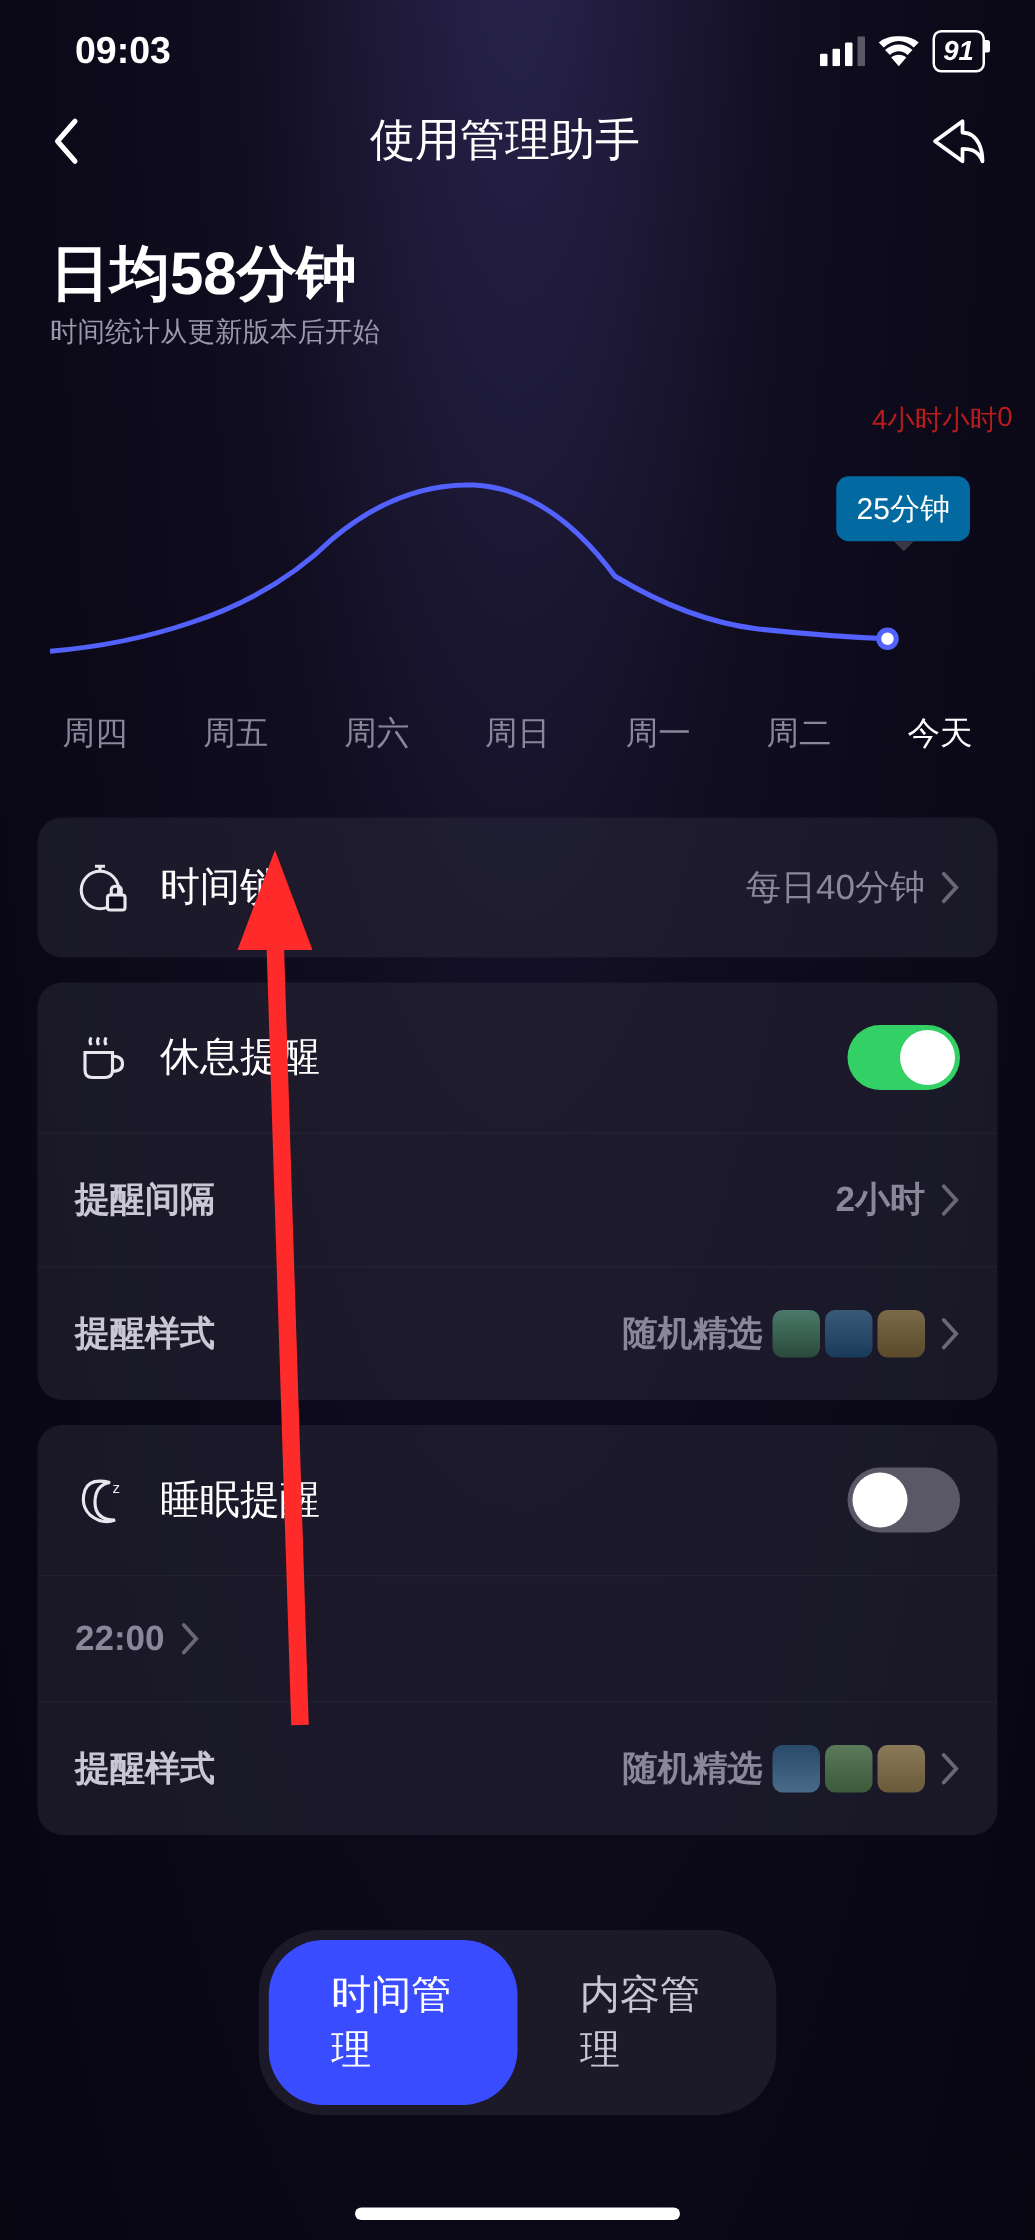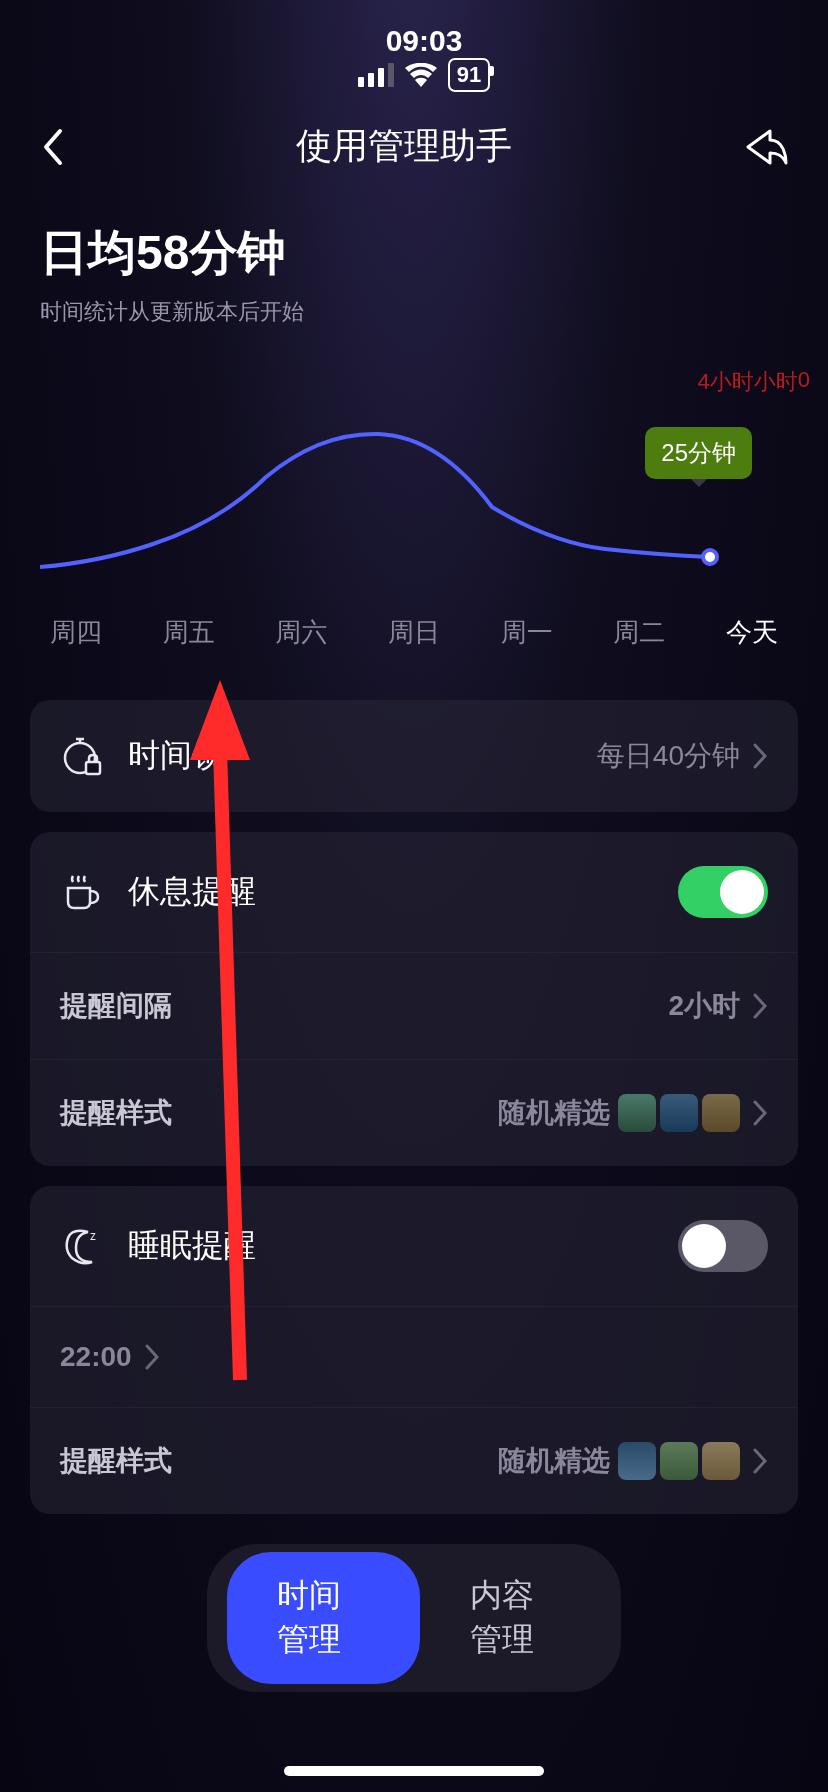--- a/index.html
+++ b/index.html
@@ -2,30 +2,30 @@
 <html><head>
 <meta charset="utf-8">
 <style>
 * { margin:0; padding:0; box-sizing:border-box; }
 body {
   width:828px; height:1792px;
   background:radial-gradient(ellipse at 50% -10%,#2b2550 0%,#0f0d1e 40%,#070512 100%);
   font-family:-apple-system,"PingFang SC","Helvetica Neue",sans-serif;
   color:#fff; overflow:hidden; position:relative;
 }
-.status-bar { display:flex; align-items:center; padding:24px 40px 0 60px; font-size:30px; font-weight:600;flex-direction:column; }
+.status-bar { display:flex; justify-content:space-between; align-items:center; padding:24px 40px 0 60px; font-size:30px; font-weight:600; }
 .status-icons { display:flex; align-items:center; gap:10px; }
 .nav-bar { display:flex; justify-content:space-between; align-items:center; padding:30px 40px 20px 40px; }
 .nav-title { font-size:36px; font-weight:500; flex:1; text-align:center; }
 .summary { padding:30px 40px 10px 40px; }
-.summary h1 { font-size:48px; font-weight:600; margin-bottom:12px; }
+.summary h1 { font-size:48px; font-weight:600; }
 .summary p { font-size:22px; color:#9a97ab; }
 .chart-wrap { position:relative; padding:40px 40px 20px 40px; height:260px; }
 .y-labels { position:absolute; right:18px; top:30px; font-size:22px; color:#b91c1c; text-align:right; display:flex; flex-direction:row; height:190px; justify-content:space-between; }
-.tooltip { position:absolute; right:76px; top:90px; background:#4d7c0f; color:#fff; font-size:24px; padding:10px 16px; border-radius:10px; }
+.tooltip { position:absolute; right:52px; top:90px; background:#0369a1; color:#fff; font-size:24px; padding:10px 16px; border-radius:10px; }
 .tooltip::after { content:''; position:absolute; bottom:-8px; left:50%; transform:translateX(-50%); border-left:8px solid transparent; border-right:8px solid transparent; border-top:8px solid #3a3845; }
 .x-labels { display:flex; justify-content:space-between; padding:18px 50px 30px 50px; font-size:26px; color:#8a879b; }
 .x-labels span:last-child { color:#fff; }
 .card { margin:20px 30px; background:rgba(40,38,55,0.55); border-radius:20px; overflow:hidden; }
 .row { display:flex; align-items:center; padding:34px 30px; position:relative; }
 .row + .row { border-top:1px solid rgba(255,255,255,0.04);font-weight:bold; }
 .row-icon { width:44px; display:flex; justify-content:center; margin-right:24px; }
 .row-label { font-size:32px; flex:1; }
 .row-label.sub { font-size:28px; color:#c9c7d3; padding-left:0; }
 .row-value { font-size:28px; color:#8a879b; margin-right:12px; display:flex; align-items:center; gap:8px; }
@@ -39,42 +39,42 @@
 .thumbs { display:flex; gap:4px; }
 .thumb { width:38px; height:38px; border-radius:8px; }
 .t1 { background:linear-gradient(#4a7a6a,#2a4a3a); }
 .t2 { background:linear-gradient(#3a5a7a,#1a3a5a); }
 .t3 { background:linear-gradient(#7a6a4a,#5a4a2a); }
 .t4 { background:linear-gradient(#2a4a6a,#4a6a8a); }
 .t5 { background:linear-gradient(#5a7a5a,#3a5a3a); }
 .t6 { background:linear-gradient(#8a7a5a,#6a5a3a); }
 .bottom-tabs { position:absolute; bottom:100px; left:50%; transform:translateX(-50%); display:flex; align-items:center; background:rgba(30,28,42,0.9); border-radius:50px; padding:8px; }
 .tab { padding:22px 50px; font-size:32px; color:#c9c7d3; border-radius:44px; }
-.tab.active { background:#3a4cff; color:#fff; font-weight:500;margin-left:12px; }
+.tab.active { background:#3a4cff; color:#fff; font-weight:500; }
 .home-ind { position:absolute; bottom:16px; left:50%; transform:translateX(-50%); width:260px; height:10px; background:#fff; border-radius:5px; }
 .arrow-annotation { position:absolute; left:180px; top:680px; pointer-events:none; }
 svg { display:block; }
 </style>
 </head>
 <body>
 
 <div class="status-bar">
   <span>09:03</span>
   <div class="status-icons">
     <svg width="36" height="24" viewBox="0 0 36 24">
         <rect x="0" y="14" width="6" height="10" rx="1" fill="#fff"></rect>
         <rect x="10" y="10" width="6" height="14" rx="1" fill="#fff"></rect>
         <rect x="20" y="5" width="6" height="19" rx="1" fill="#fff"></rect>
         <rect x="30" y="0" width="6" height="24" rx="1" fill="#5a5866"></rect>
       </svg>
     <svg width="34" height="24" viewBox="0 0 34 24">
         <path d="M17 24 L11 17 C14 14 20 14 23 17 Z M6 11 C12 5 22 5 28 11 L24 15 C20 11 14 11 10 15 Z M1 5 C9 -2 25 -2 33 5 L29 9 C22 2 12 2 5 9 Z" fill="#fff"></path>
       </svg>
     <div style="display:flex;align-items:center;border:2px solid #fff;border-radius:7px;padding:2px 3px;position:relative;">
-      <span style="font-size:22px;font-weight:600;padding:0 4px;">91</span>
+      <span style="font-size:22px;font-weight:600;padding:0 4px;font-style:italic;">91</span>
       <div style="position:absolute;right:-6px;top:6px;width:4px;height:10px;background:#fff;border-radius:0 2px 2px 0;"></div>
     </div>
   </div>
 </div>
 
 <div class="nav-bar">
   <div>
     <svg width="24" height="40" viewBox="0 0 24 40">
         <path d="M20 4 L6 20 L20 36" stroke="#fff" stroke-width="4" fill="none" stroke-linecap="round" stroke-linejoin="round"></path>
       </svg>

